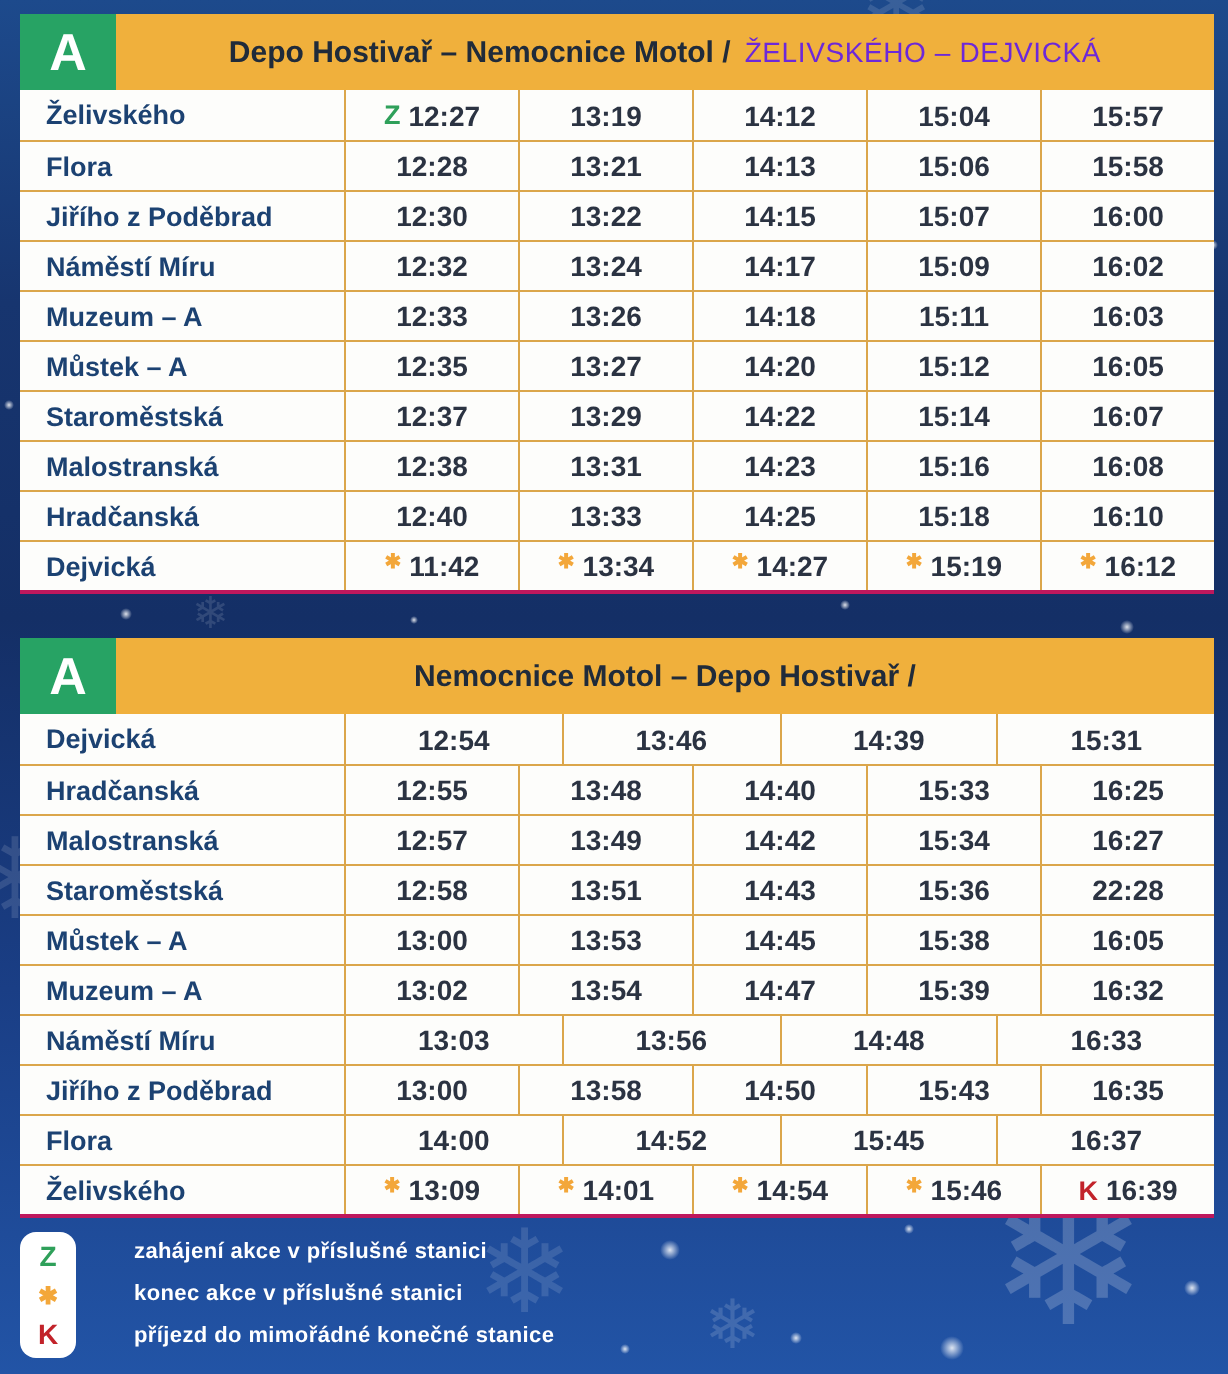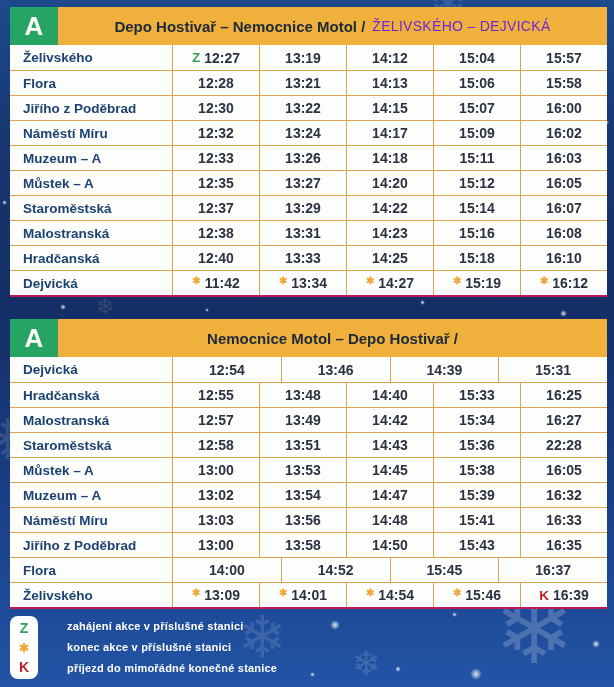--- a/index.html
+++ b/index.html
@@ -394,23 +394,20 @@
         <div class="time-cell">
           <span>13:03</span>
         </div>
         <div class="time-cell">
           <span>13:56</span>
         </div>
         <div class="time-cell">
           <span>14:48</span>
         </div>
         <div class="time-cell">
-          <span>15:41</span>
-        </div>
-        <div class="time-cell">
           <span>16:33</span>
         </div>
       </div>
       <div class="tt-row">
         <div class="station-cell">Jiřího z Poděbrad</div>
         <div class="time-cell">
           <span>13:00</span>
         </div>
         <div class="time-cell">
           <span>13:58</span>

